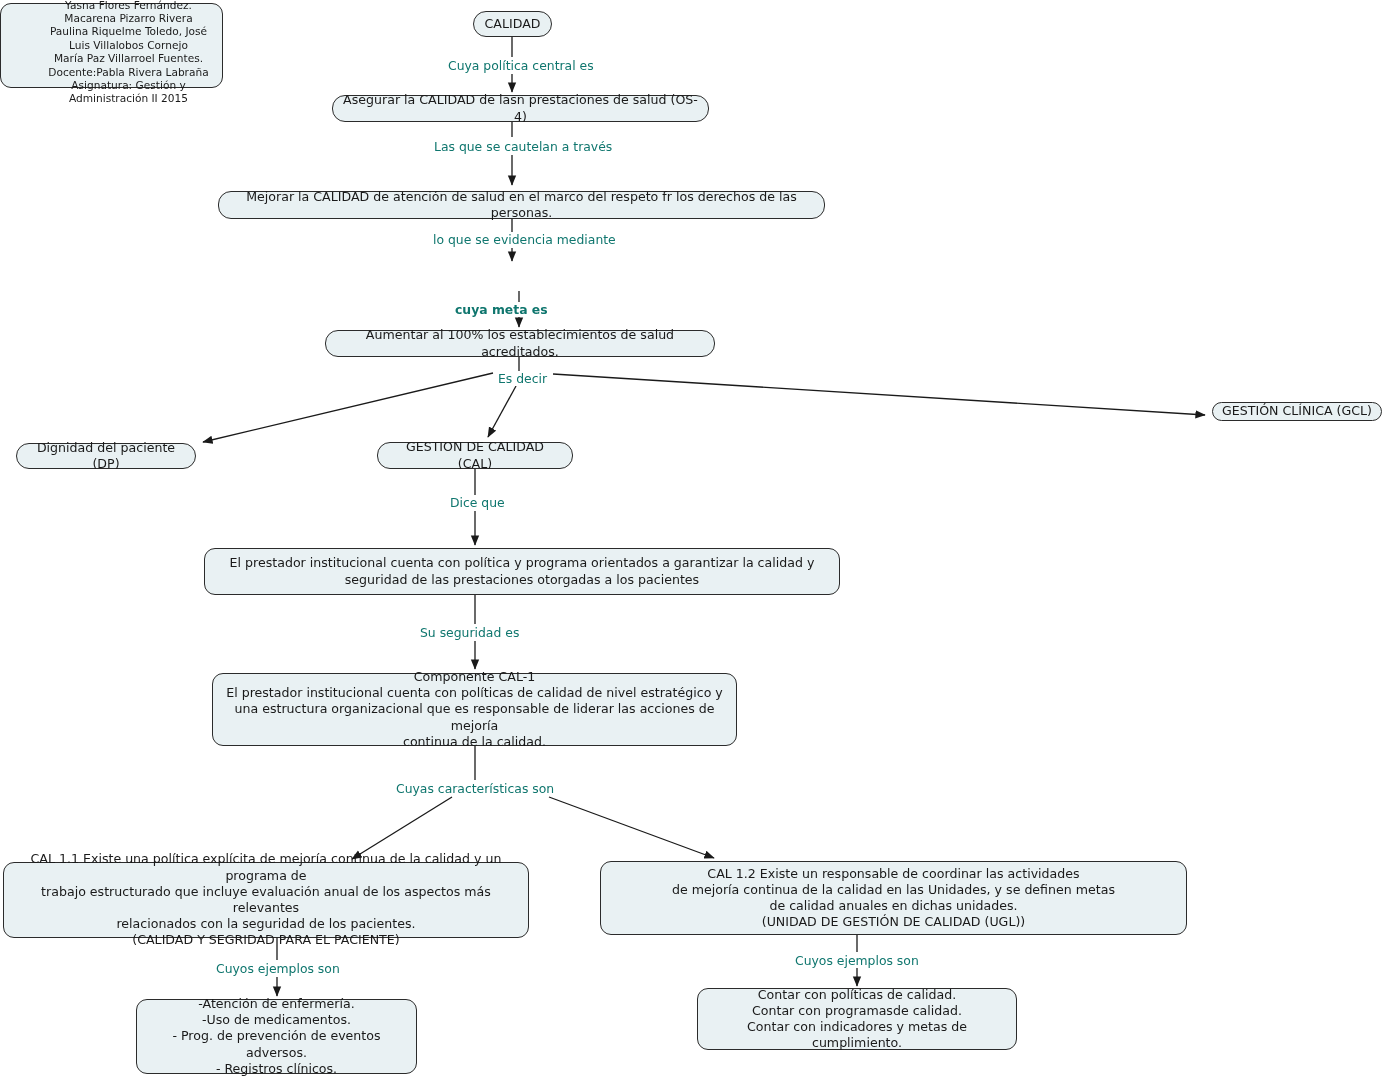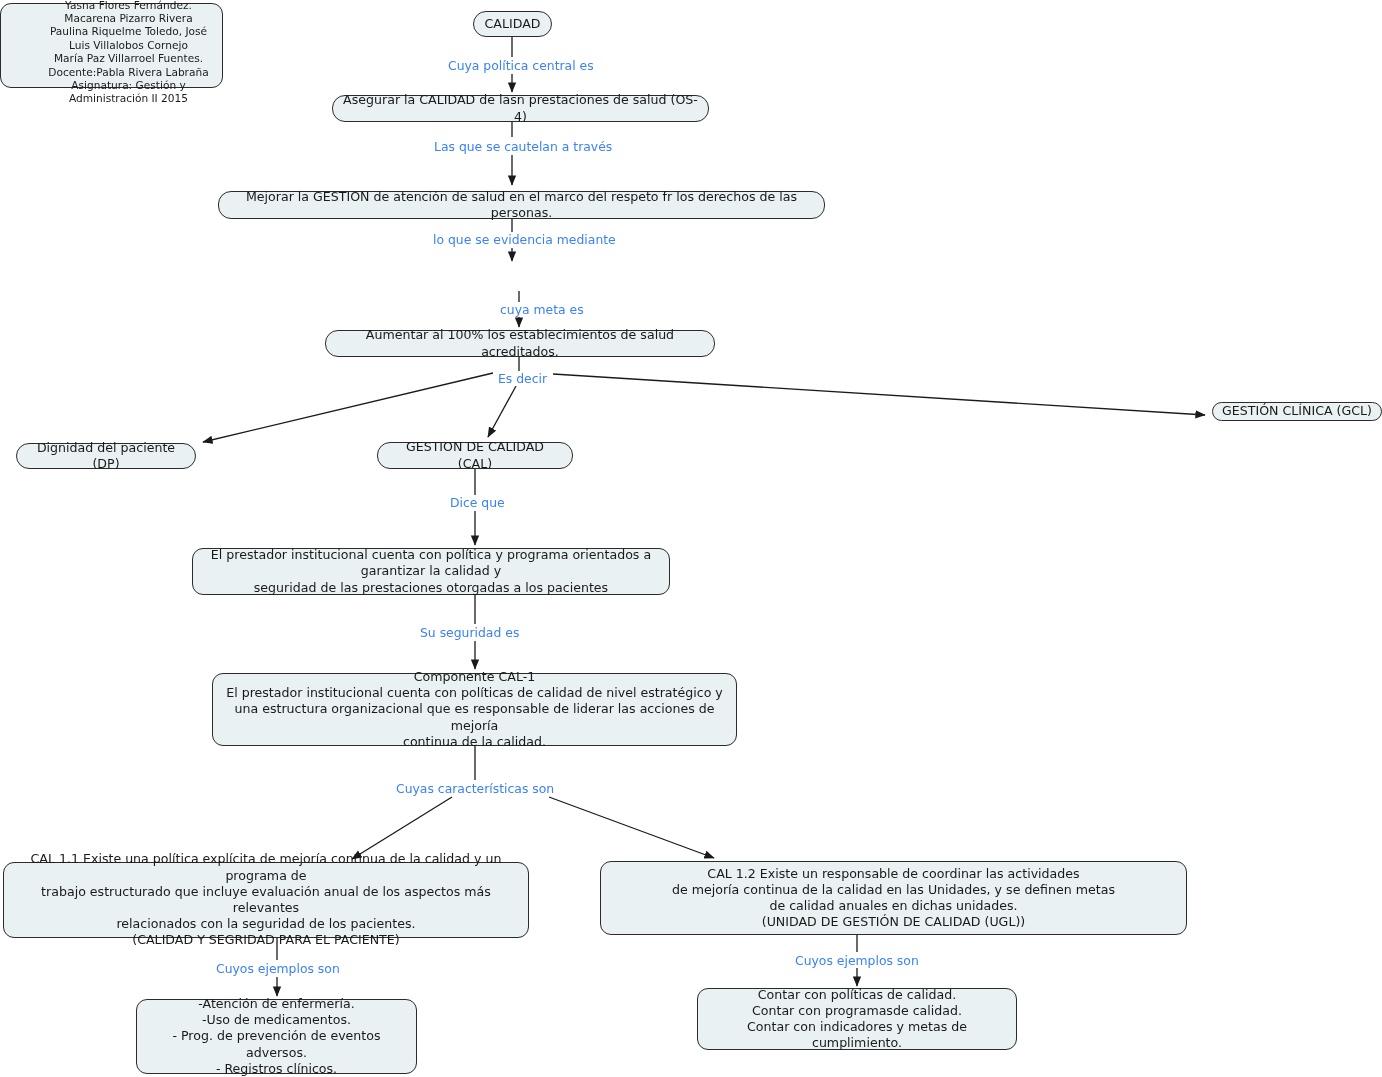--- a/index.html
+++ b/index.html
@@ -50,21 +50,21 @@
   .node.authors {
     border-radius: 11px 11px 11px 11px;
     font-size: 10.6px;
     line-height: 13.4px;
     padding: 5px 6px;
   }
   .linklabel {
     position: absolute;
     font-size: 12.4px;
     line-height: 15px;
-    color: #3b82f6;
+    color: #0f766e;
     background: #ffffff;
     white-space: nowrap;
     text-align: center;
     z-index: 3;
     padding: 0 2px;
   }
 </style>
 </head>
 <body>
 
@@ -137,41 +137,41 @@
 
   <div class="node pill" style="left:473px; top:11px; width:79px; height:26px;">
     <span>CALIDAD</span>
   </div>
 
   <div class="node pill" style="left:332px; top:95px; width:377px; height:27px;">
     <span>Asegurar la CALIDAD de lasn prestaciones de salud (OS-4)</span>
   </div>
 
   <div class="node pill" style="left:218px; top:191px; width:607px; height:28px;">
-    <span>Mejorar la GESTION de atención de salud en el marco del respeto fr los derechos de las personas.</span>
+    <span>Mejorar la CALIDAD de atención de salud en el marco del respeto fr los derechos de las personas.</span>
   </div>
 
 
   <div class="node pill" style="left:325px; top:330px; width:390px; height:27px;">
     <span>Aumentar al 100% los establecimientos de salud acreditados.</span>
   </div>
 
   <div class="node pill" style="left:16px; top:443px; width:180px; height:26px;">
     <span>Dignidad del paciente (DP)</span>
   </div>
 
   <div class="node pill" style="left:377px; top:442px; width:196px; height:27px;">
     <span>GESTION DE CALIDAD (CAL)</span>
   </div>
 
   <div class="node pill" style="left:1212px; top:402px; width:170px; height:19px;">
     <span>GESTIÓN CLÍNICA (GCL)</span>
   </div>
 
-  <div class="node" style="left:192px; top:548px; width:478px; height:47px;">
+  <div class="node" style="left:204px; top:548px; width:636px; height:47px;">
     <span>El prestador institucional cuenta con política y programa orientados a garantizar la calidad y
 seguridad de las prestaciones otorgadas a los pacientes</span>
   </div>
 
   <div class="node" style="left:212px; top:673px; width:525px; height:73px;">
     <span>Componente CAL-1
 El prestador institucional cuenta con políticas de calidad de nivel estratégico y
 una estructura organizacional que es responsable de liderar las acciones de mejoría
 continua de la calidad.</span>
   </div>
@@ -208,21 +208,21 @@
   </div>
 
   <div class="linklabel" style="left:432px; top:139px;">
     <span>Las que se cautelan a través</span>
   </div>
 
   <div class="linklabel" style="left:431px; top:232px;">
     <span>lo que se evidencia mediante</span>
   </div>
 
-  <div class="linklabel" style="left:498px; top:302px;">
+  <div class="linklabel" style="left:453px; top:302px;font-weight:bold;">
     <span>cuya meta es</span>
   </div>
 
   <div class="linklabel" style="left:496px; top:371px;">
     <span>Es decir</span>
   </div>
 
   <div class="linklabel" style="left:448px; top:495px;">
     <span>Dice que</span>
   </div>

